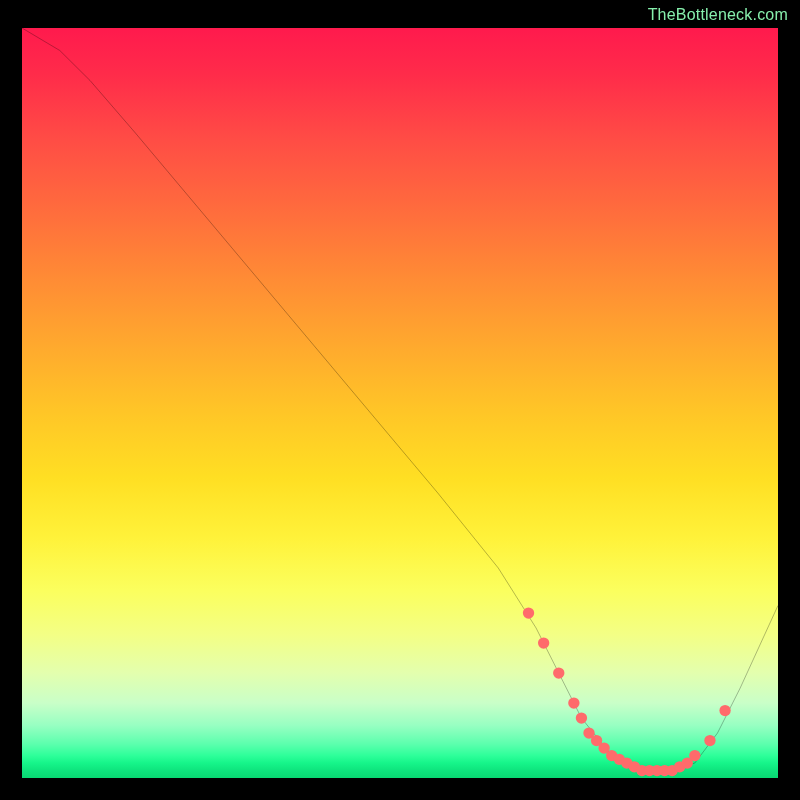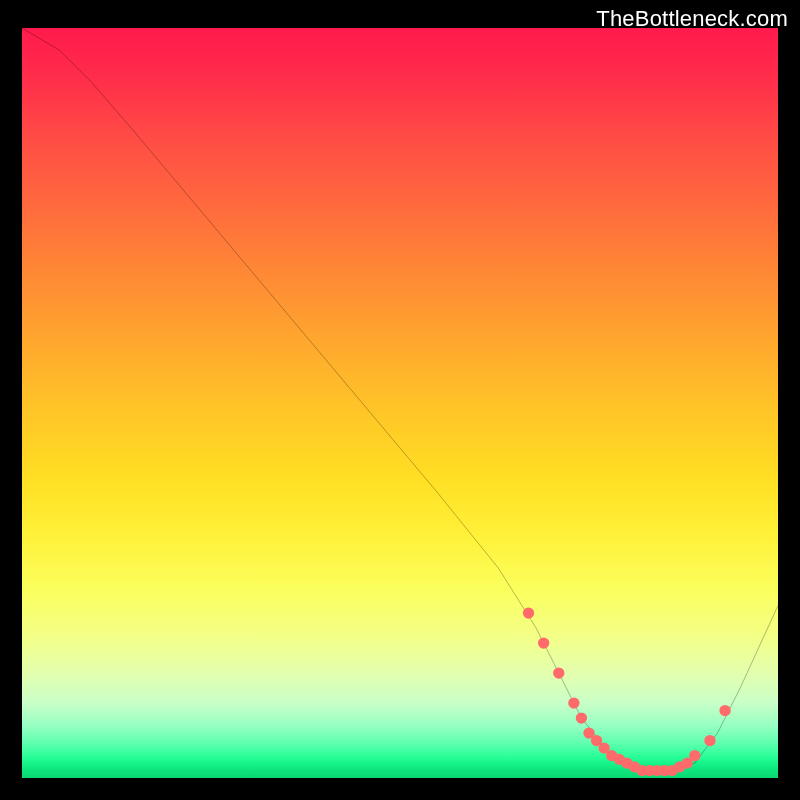--- a/index.html
+++ b/index.html
@@ -8,22 +8,22 @@
     height: 800px;
     background: #000;
     position: relative;
     font-family: Arial, sans-serif;
     overflow: hidden;
   }
   .watermark {
     position: absolute;
     top: 6px;
     right: 12px;
-    color: #ffffff;
-    font-size: 22px;
+    color: #86efac;
+    font-size: 16px;
     font-weight: 500;
     z-index: 10;
     letter-spacing: 0.2px;
   }
   .plot-area {
     position: absolute;
     left: 22px;
     top: 28px;
     width: 756px;
     height: 750px;

